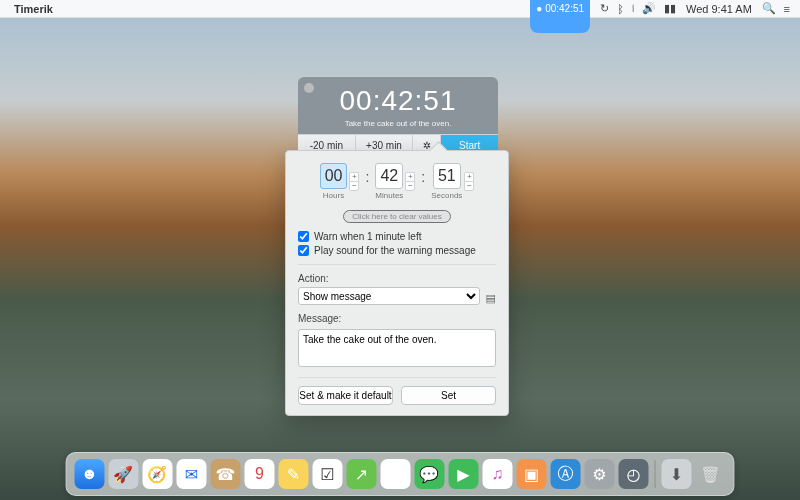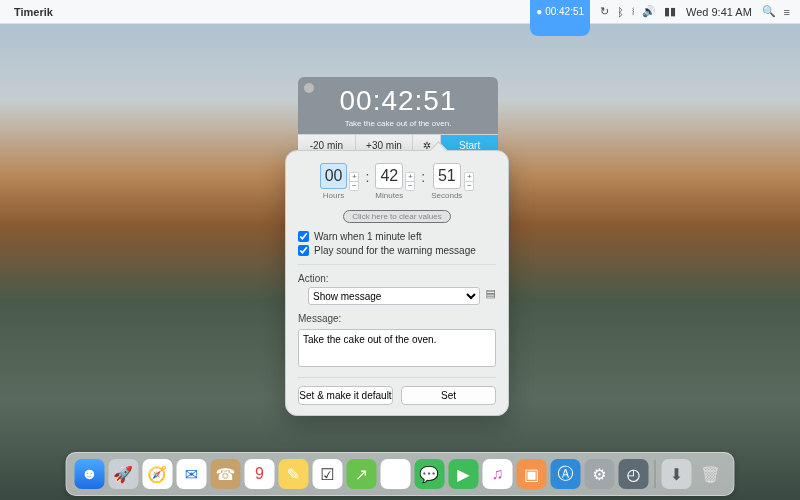--- a/index.html
+++ b/index.html
@@ -1,59 +1,59 @@
 <!DOCTYPE html>
 <html><head>
 <meta charset="utf-8">
 <style>
 * { box-sizing: border-box; margin: 0; padding: 0; font-family: -apple-system, "Helvetica Neue", Arial, sans-serif; }
 html, body { width: 800px; height: 500px; overflow: hidden; }
 body { background: linear-gradient(to bottom, #a7bfd0 0%, #c6cdd0 20%, #b88858 35%, #8a5a32 45%, #4a5a4a 60%, #5a6a5e 80%, #3a4a42 100%); position: relative; }
 
 
-.menubar { position: absolute; top: 0; left: 0; right: 0; height: 24px; background: rgba(250,250,252,0.96); border-bottom: 1px solid rgba(0,0,0,0.1); display: flex; align-items: center; font-size: 11px; color: #333; padding: 0 6px; }
+.menubar { position: absolute; top: 0; left: 0; right: 0; height: 18px; background: rgba(250,250,252,0.96); border-bottom: 1px solid rgba(0,0,0,0.1); display: flex; align-items: center; font-size: 11px; color: #333; padding: 0 6px; }
 .menubar .apple { font-size: 12px; margin-right: 8px; }
 .menubar .appname { font-weight: 600; }
 .menubar .spacer { flex: 1; }
 .menubar .pill { background: #4aa3ff; color: #fff; border-radius: 8px; padding: 17px 6px; font-size: 10px; line-height: 14px; margin-right: 6px; }
 .menubar .ic { margin: 0 4px; font-size: 11px; color: #444; }
 .menubar .clock { margin: 0 6px; }
 
 
 .timerwin { position: absolute; left: 298px; top: 77px; width: 200px; border-radius: 6px; overflow: visible; }
 .timerhead { background: #8b949a; color: #fff; padding: 8px 10px 6px; border-radius: 6px 6px 0 0; position: relative; text-align: center; }
 .closebtn { position: absolute; left: 6px; top: 6px; width: 10px; height: 10px; border-radius: 50%; background: #bbb; }
 .bigtime { font-size: 28px; font-weight: 200; letter-spacing: 1px; }
 .subtitle { font-size: 8px; opacity: .9; margin-top: 2px; }
 .toolbar { display: flex; background: #eef0f2; border-radius: 0 0 6px 6px; border-top: 1px solid #d0d4d8; }
 .toolbar button { flex: 1; border: none; background: #eef0f2; border-right: 1px solid #d0d4d8; font-size: 10px; padding: 5px 0; cursor: pointer; color: #333; }
 .toolbar button:last-child { border-right: none; }
 .toolbar .gear { flex: 0 0 28px; }
 .toolbar .start { background: #35b7ef; color: #fff; font-weight: 500; border-radius: 0 0 6px 0; }
 
 
-.popover { position: absolute; left: 285px; top: 150px; width: 224px; background: #eceeee; border: 1px solid #c9cccf; border-radius: 12px; box-shadow: 0 8px 24px rgba(0,0,0,0.25); padding: 12px 12px 10px; font-size: 10px; color: #333; }
+.popover { position: absolute; left: 285px; top: 150px; width: 224px; background: #eceeee; border: 1px solid #c9cccf; border-radius: 4px; box-shadow: 0 8px 24px rgba(0,0,0,0.25); padding: 12px 12px 10px; font-size: 10px; color: #333; }
 .popover::before { content: ""; position: absolute; top: -7px; left: 146px; width: 12px; height: 12px; background: #eceeee; border-left: 1px solid #c9cccf; border-top: 1px solid #c9cccf; transform: rotate(45deg); }
 .steppers { display: flex; align-items: center; justify-content: center; gap: 4px; }
 .stepgrp { display: flex; align-items: center; }
 .stepbox { display: flex; flex-direction: column; align-items: center; }
 .stepval { display: inline-block; min-width: 26px; text-align: center; font-size: 16px; background: #fff; border: 1px solid #bfc4c8; border-radius: 3px; padding: 3px 4px; }
 .stepval.sel { background: #cfe8fb; border-color: #7fb7e6; }
 .steplabel { font-size: 8px; color: #777; margin-top: 2px; }
 .stepbtns { display: flex; flex-direction: column; margin-left: 2px; }
 .stepbtns span { font-size: 8px; line-height: 8px; color: #666; border: 1px solid #cfd3d6; background: #fff; width: 10px; text-align: center; cursor: pointer; }
 .stepbtns span:first-child { border-radius: 2px 2px 0 0; border-bottom: none; }
 .stepbtns span:last-child { border-radius: 0 0 2px 2px; }
 .colon { font-size: 14px; padding: 0 2px 10px; color: #555; }
 .clearlink { display: block; text-align: center; margin: 10px auto 8px; font-size: 8px; color: #888; background: #e0e2e3; border: 1px solid #737373; border-radius: 9px; padding: 1px 8px; width: fit-content; cursor: pointer; }
 .chkrow { display: flex; align-items: center; gap: 5px; margin: 3px 0; font-size: 10px; }
 .chkrow input { width: 11px; height: 11px; }
 .hr { border: none; border-top: 1px solid #d8dbdd; margin: 8px 0; }
 .lbl { font-size: 10px; color: #444; margin-bottom: 3px; display: block; }
-.selrow { display: flex; align-items: flex-start; gap: 6px; margin-left: 10px; }
+.selrow { display: flex; align-items: flex-end; gap: 6px; }
 .selrow select { flex: 1; font-size: 10px; height: 18px; border: 1px solid #bfc4c8; border-radius: 3px; background: #fff; }
 .bookic { font-size: 11px; color: #666; }
 .msgbox { width: 100%; height: 38px; border: 1px solid #bfc4c8; border-radius: 3px; background: #fff; font-size: 10px; padding: 4px; resize: none; margin-top: 2px; }
 .btnrow { display: flex; gap: 8px; margin-top: 6px; }
 .btnrow button { flex: 1; font-size: 10px; padding: 3px 0; border: 1px solid #bfc4c8; border-radius: 4px; background: #fdfdfd; cursor: pointer; }
 
 
 .dock { position: absolute; bottom: 4px; left: 50%; transform: translateX(-50%); height: 44px; background: rgba(230,232,234,0.65); border: 1px solid rgba(255,255,255,0.4); border-radius: 10px; padding: 4px 8px; display: flex; align-items: center; gap: 4px; box-shadow: 0 2px 6px rgba(0,0,0,0.2); }
 .dockic { width: 30px; height: 30px; border-radius: 7px; display: flex; align-items: center; justify-content: center; font-size: 16px; color: #fff; }
 .docksep { width: 1px; height: 28px; background: rgba(0,0,0,0.2); margin: 0 2px; }

